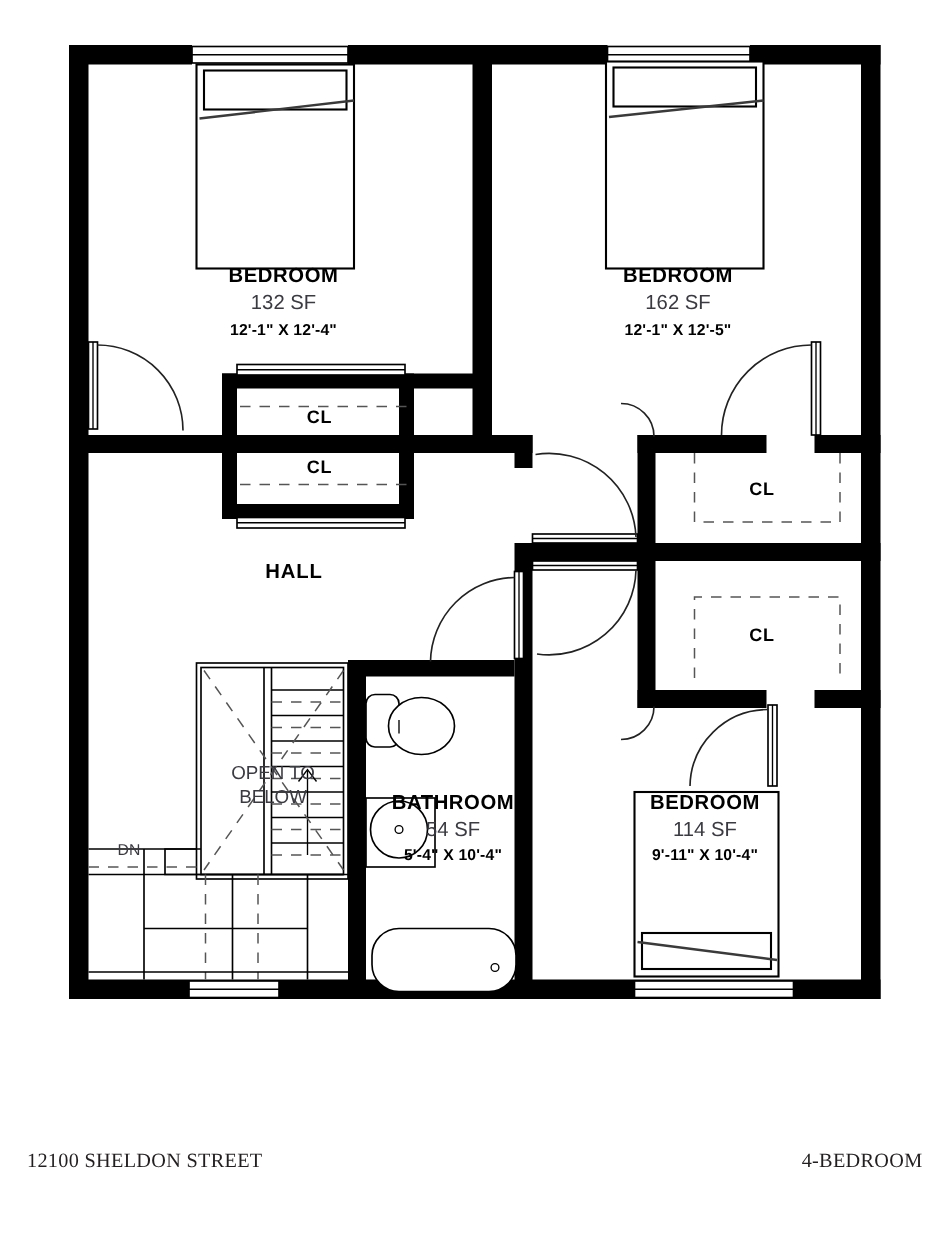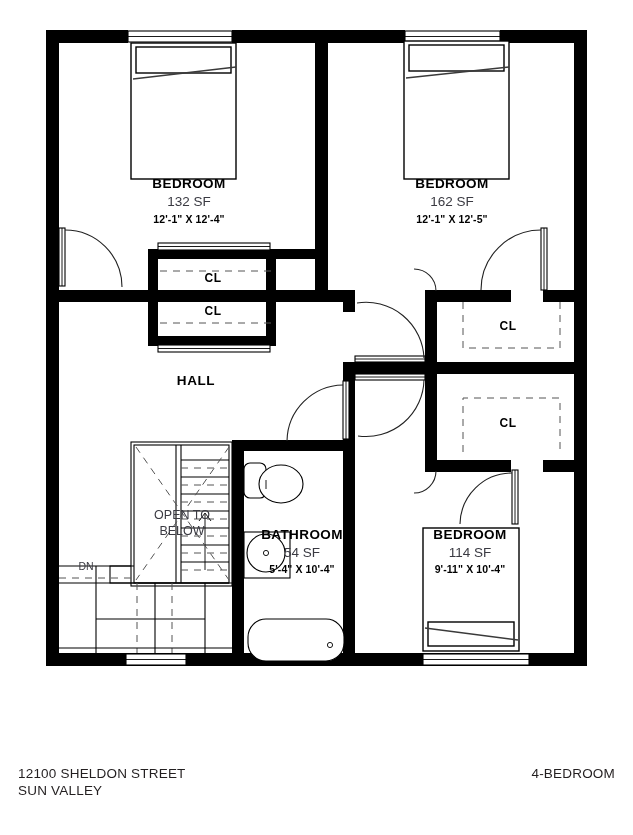--- a/index.html
+++ b/index.html
@@ -42,20 +42,21 @@
     right: 18px;
     top: 0;
     text-align: left;
   }
   .footer-line {
     font-size: 13.5px;
     color: #231f20;
     line-height: 17px;
     letter-spacing: 0.2px;
     white-space: nowrap;
+    font-family: Liberation Serif, serif;
   }
   text {
     font-family: "Liberation Sans", sans-serif;
   }
   .room-name {
     font-size: 13.5px;
     font-weight: bold;
     fill: #000000;
     letter-spacing: 0.4px;
   }
@@ -344,20 +345,19 @@
     </g>
     <g>
       <text class="hall-label" x="196" y="385" text-anchor="middle">HALL</text>
     </g>
 
   </svg>
 
   <div class="footer">
     <div class="footer-left">
       <div class="footer-line">12100 SHELDON STREET</div>
-      <div class="footer-line">SUN VALLEY</div>
     </div>
     <div class="footer-right">
       <div class="footer-line">4-BEDROOM</div>
     </div>
   </div>
 
 </div>
 
 </body></html>

